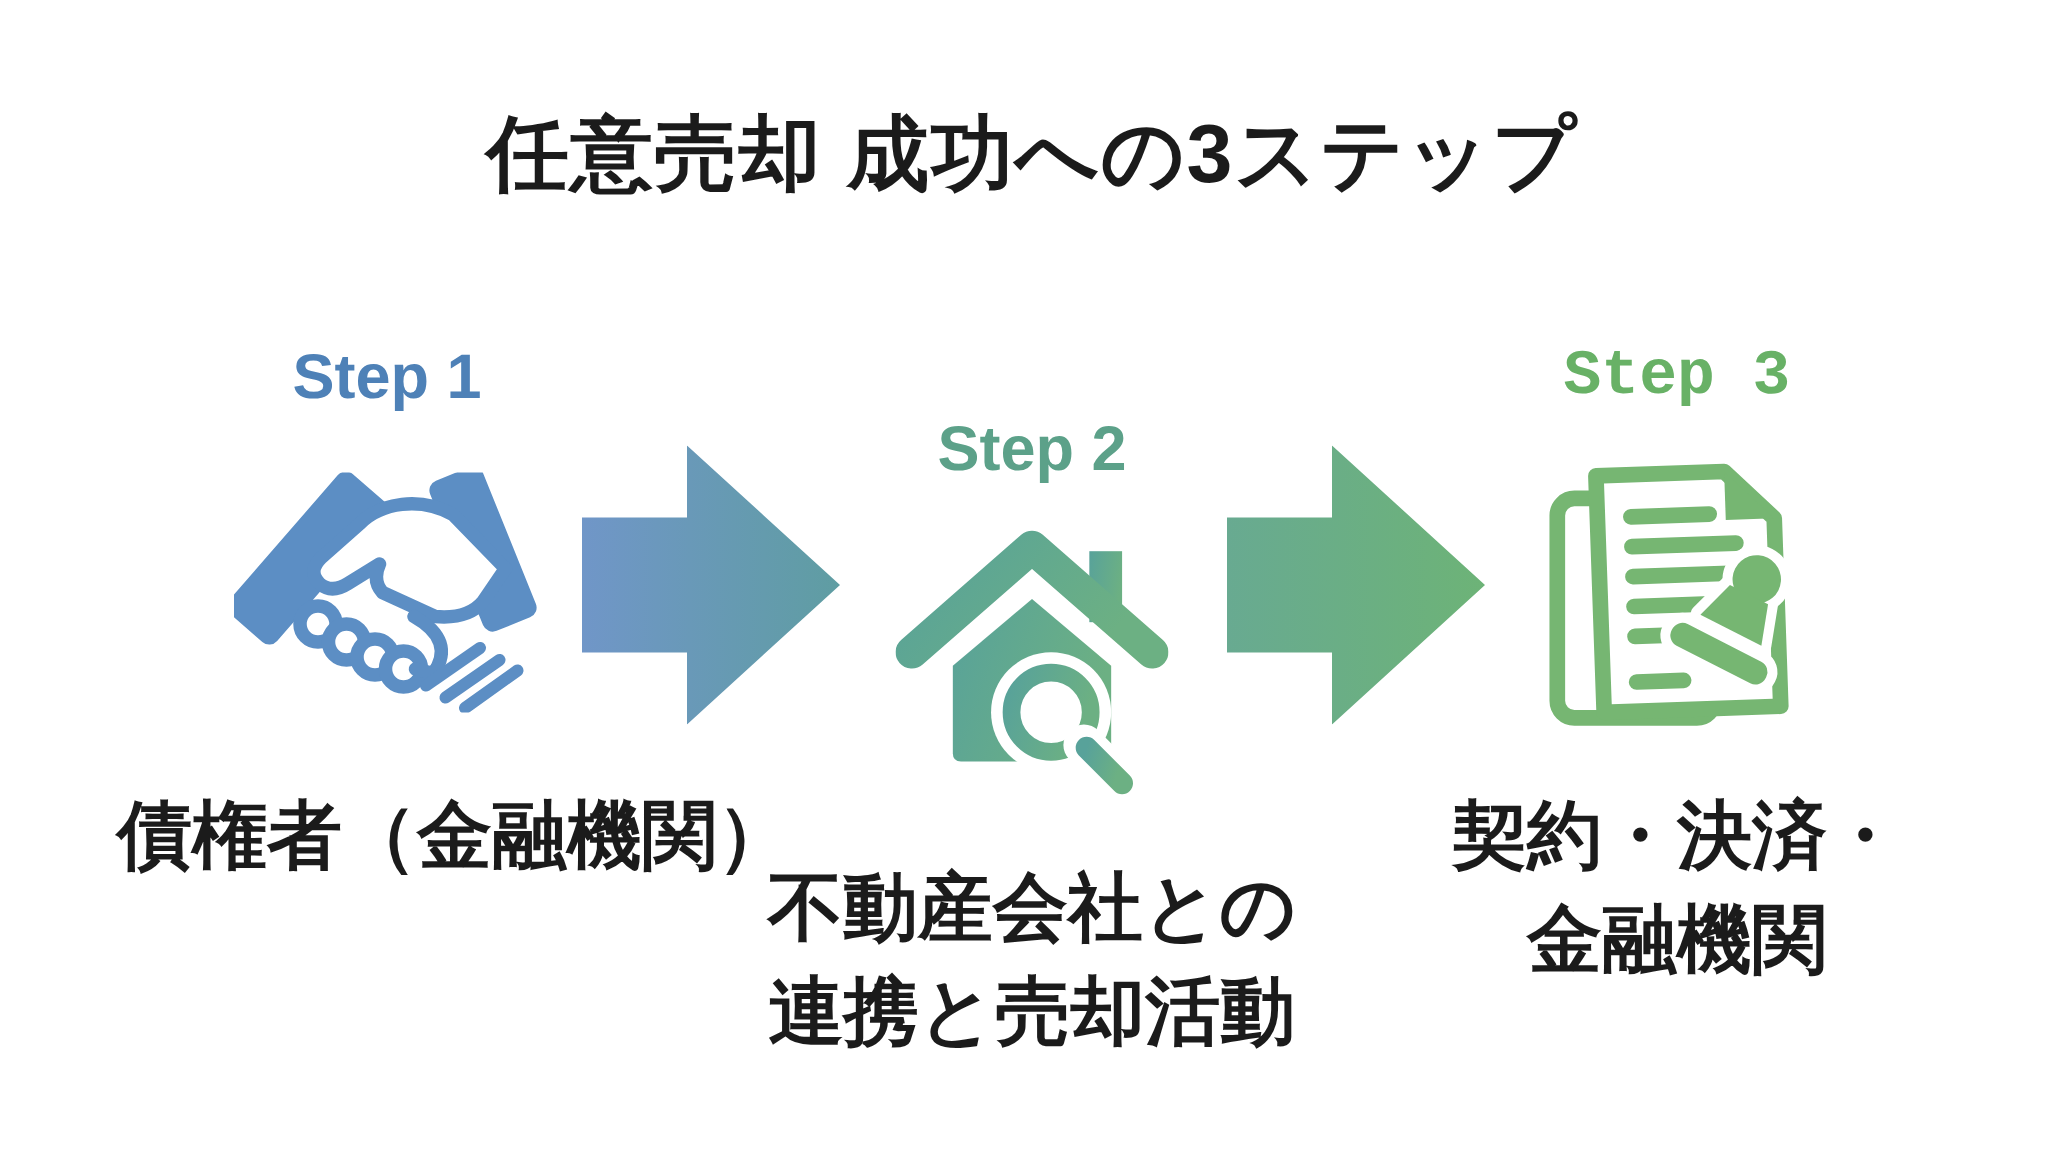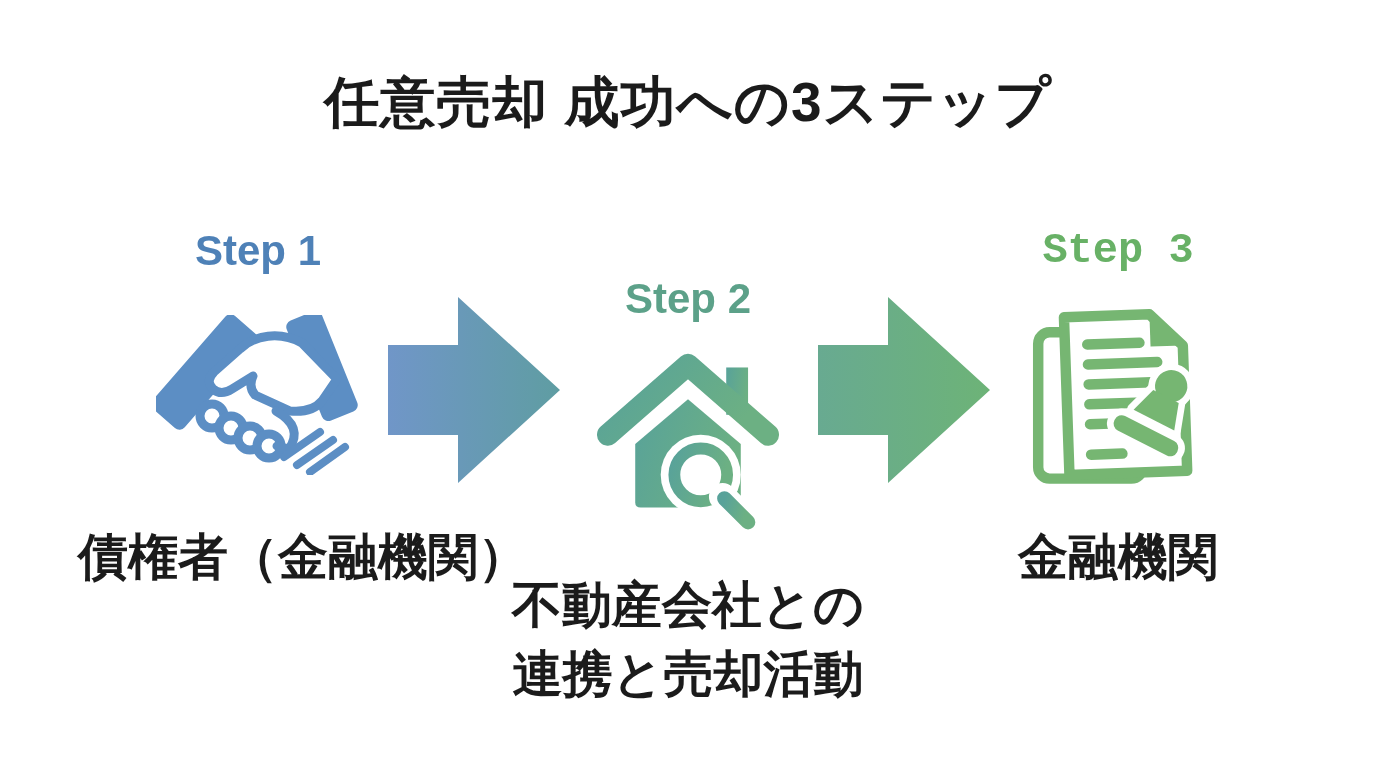--- a/index.html
+++ b/index.html
@@ -151,17 +151,18 @@
             <g fill="var(--icon3,#76b672)">
               <circle cx="0" cy="-44" r="17"></circle>
               <path d="M-15,-32 L15,-32 L24,-4 L-24,-4 Z"></path>
               <rect x="-37" y="6" width="74" height="17" rx="8"></rect>
             </g>
           </g>
         </g>
       </svg>
     </div>
     <div class="caption">
+      <div>契約・決済・</div>
       <div>金融機関</div>
     </div>
   </div>
 
 </div>
 
 </body></html>

